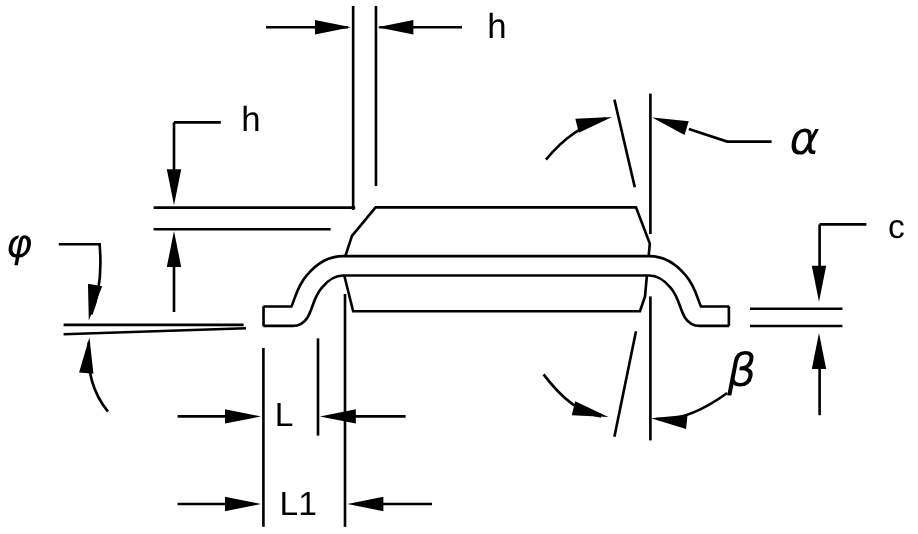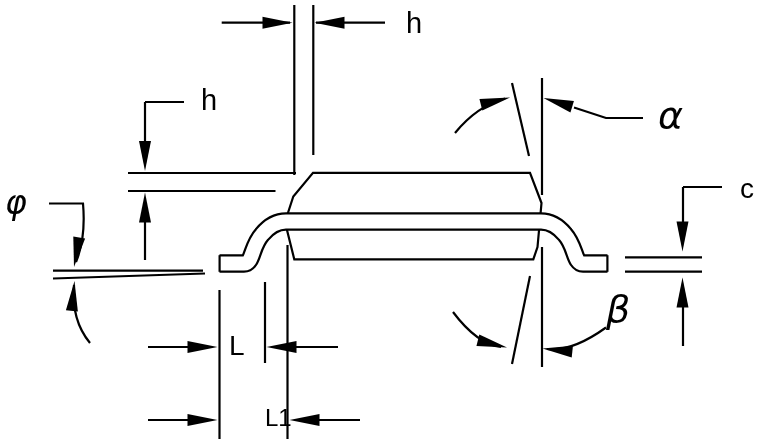--- a/index.html
+++ b/index.html
@@ -9,21 +9,21 @@
   .lbl{position:absolute;color:#000;line-height:1;white-space:pre;user-select:none;}
   .lbl.upright{font-family:"Liberation Sans",sans-serif;}
   .lbl.greek{font-family:"DejaVu Sans",sans-serif;font-style:italic;}
   .lbl-h-top{left:406px;top:9px;font-size:29px;}
   .lbl-h-left{left:201px;top:86px;font-size:29px;}
   .lbl-phi{left:5px;top:186px;font-size:33px;}
   .lbl-alpha{left:658px;top:96px;font-size:38px;}
   .lbl-c{left:740px;top:175px;font-size:28px;}
   .lbl-beta{left:606px;top:290px;font-size:38px;}
   .lbl-L{left:229px;top:332px;font-size:28px;}
-  .lbl-L1{left:233px;top:406px;font-size:24px;margin-left:32px;}
+  .lbl-L1{left:233px;top:406px;font-size:28px;}
 </style>
 </head>
 <body>
 
 <div id="stage">
   <svg width="765" height="445" viewBox="0 0 765 445">
       <path d="M 313,172.8 L 530,172.8 L 541.5,203 L 537.5,247 L 533.3,259.4 L 294.3,259.4 L 285,222 L 293.3,196.5 Z" fill="#ffffff" stroke="#000000" stroke-width="2.2" stroke-linejoin="miter"></path>
       <path d="M 219.5,263.5 L 244,263.5 C 253,263.5 251,247 262,234.5 C 269,226 276,221.5 286,221.5 L 541,221.5 C 551,221.5 558,226 565,234.5 C 576,247 574,263.5 583,263.5 L 607.5,263.5" fill="none" stroke="#000000" stroke-width="18.4" stroke-linecap="butt" stroke-linejoin="round"></path>
       <path d="M 219.5,263.5 L 244,263.5 C 253,263.5 251,247 262,234.5 C 269,226 276,221.5 286,221.5 L 541,221.5 C 551,221.5 558,226 565,234.5 C 576,247 574,263.5 583,263.5 L 607.5,263.5" fill="none" stroke="#ffffff" stroke-width="14" stroke-linecap="butt" stroke-linejoin="round"></path>
       <line x1="294.3" y1="5" x2="294.3" y2="175" stroke="#000000" stroke-width="2.2"></line>

